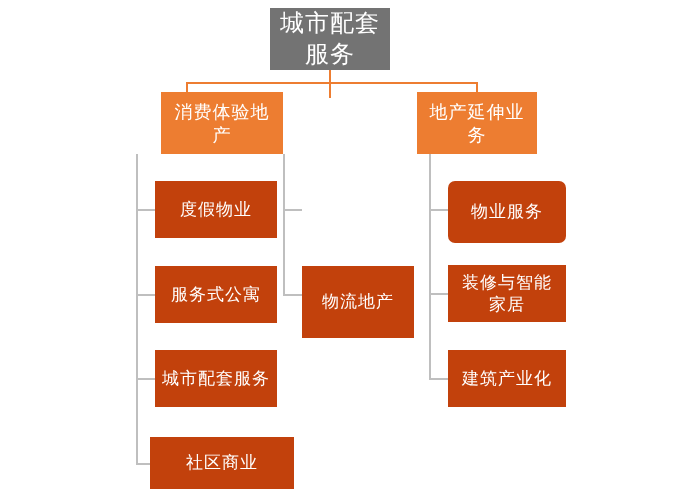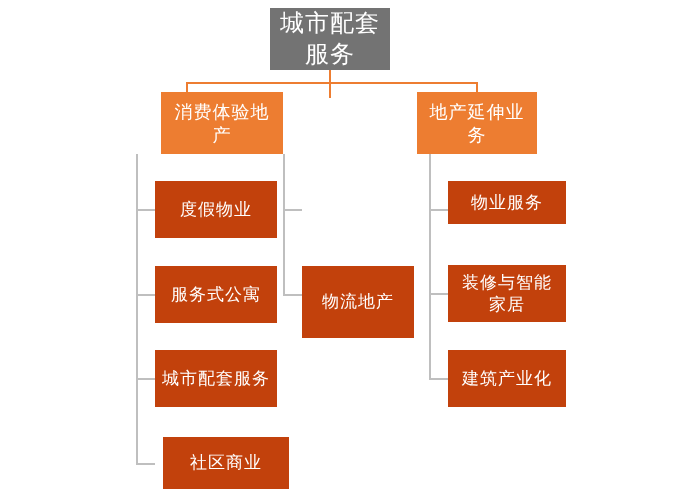--- a/index.html
+++ b/index.html
@@ -76,35 +76,35 @@
   <div class="connector-gray v-line-g" style="left:136px; top:154px; height:310px;"></div>
 
   <div class="connector-gray h-line-g" style="left:136px; top:209px; width:19px;"></div>
   <div class="connector-gray h-line-g" style="left:136px; top:294px; width:19px;"></div>
   <div class="connector-gray h-line-g" style="left:136px; top:378px; width:19px;"></div>
   <div class="connector-gray h-line-g" style="left:136px; top:463px; width:19px;"></div>
 
   <div class="node node-l3" style="left:155px; top:181px; width:122px; height:57px;">度假物业</div>
   <div class="node node-l3" style="left:155px; top:266px; width:122px; height:57px;text-align:right;">服务式公寓</div>
   <div class="node node-l3" style="left:155px; top:350px; width:122px; height:57px;">城市配套服务</div>
-  <div class="node node-l3" style="left:163px; top:437px; width:126px; height:52px;">社区商业</div>
+  <div class="node node-l3" style="left:150px; top:437px; width:144px; height:52px;">社区商业</div>
 
 
   <div class="connector-gray v-line-g" style="left:283px; top:154px; height:140px;"></div>
 
   <div class="connector-gray h-line-g" style="left:283px; top:209px; width:19px;"></div>
   <div class="connector-gray h-line-g" style="left:283px; top:294px; width:19px;"></div>
 
   <div class="node node-l3" style="left:302px; top:266px; width:112px; height:72px;">物流地产</div>
 
   <div class="node node-l2" style="left:417px; top:92px; width:120px; height:62px;">地产延伸业务</div>
 
   <div class="connector-gray v-line-g" style="left:429px; top:154px; height:225px;"></div>
 
   <div class="connector-gray h-line-g" style="left:429px; top:209px; width:19px;"></div>
   <div class="connector-gray h-line-g" style="left:429px; top:293px; width:19px;"></div>
   <div class="connector-gray h-line-g" style="left:429px; top:378px; width:19px;"></div>
 
-  <div class="node node-l3" style="left:448px; top:181px; width:118px; height:43px;">物业服务</div>
+  <div class="node node-l3" style="left:448px; top:181px; width:118px; height:62px;border-radius:7px;">物业服务</div>
   <div class="node node-l3" style="left:448px; top:265px; width:118px; height:57px;">装修与智能家居</div>
   <div class="node node-l3" style="left:448px; top:350px; width:118px; height:57px;">建筑产业化</div>
 
 </div>
 
 </body></html>

